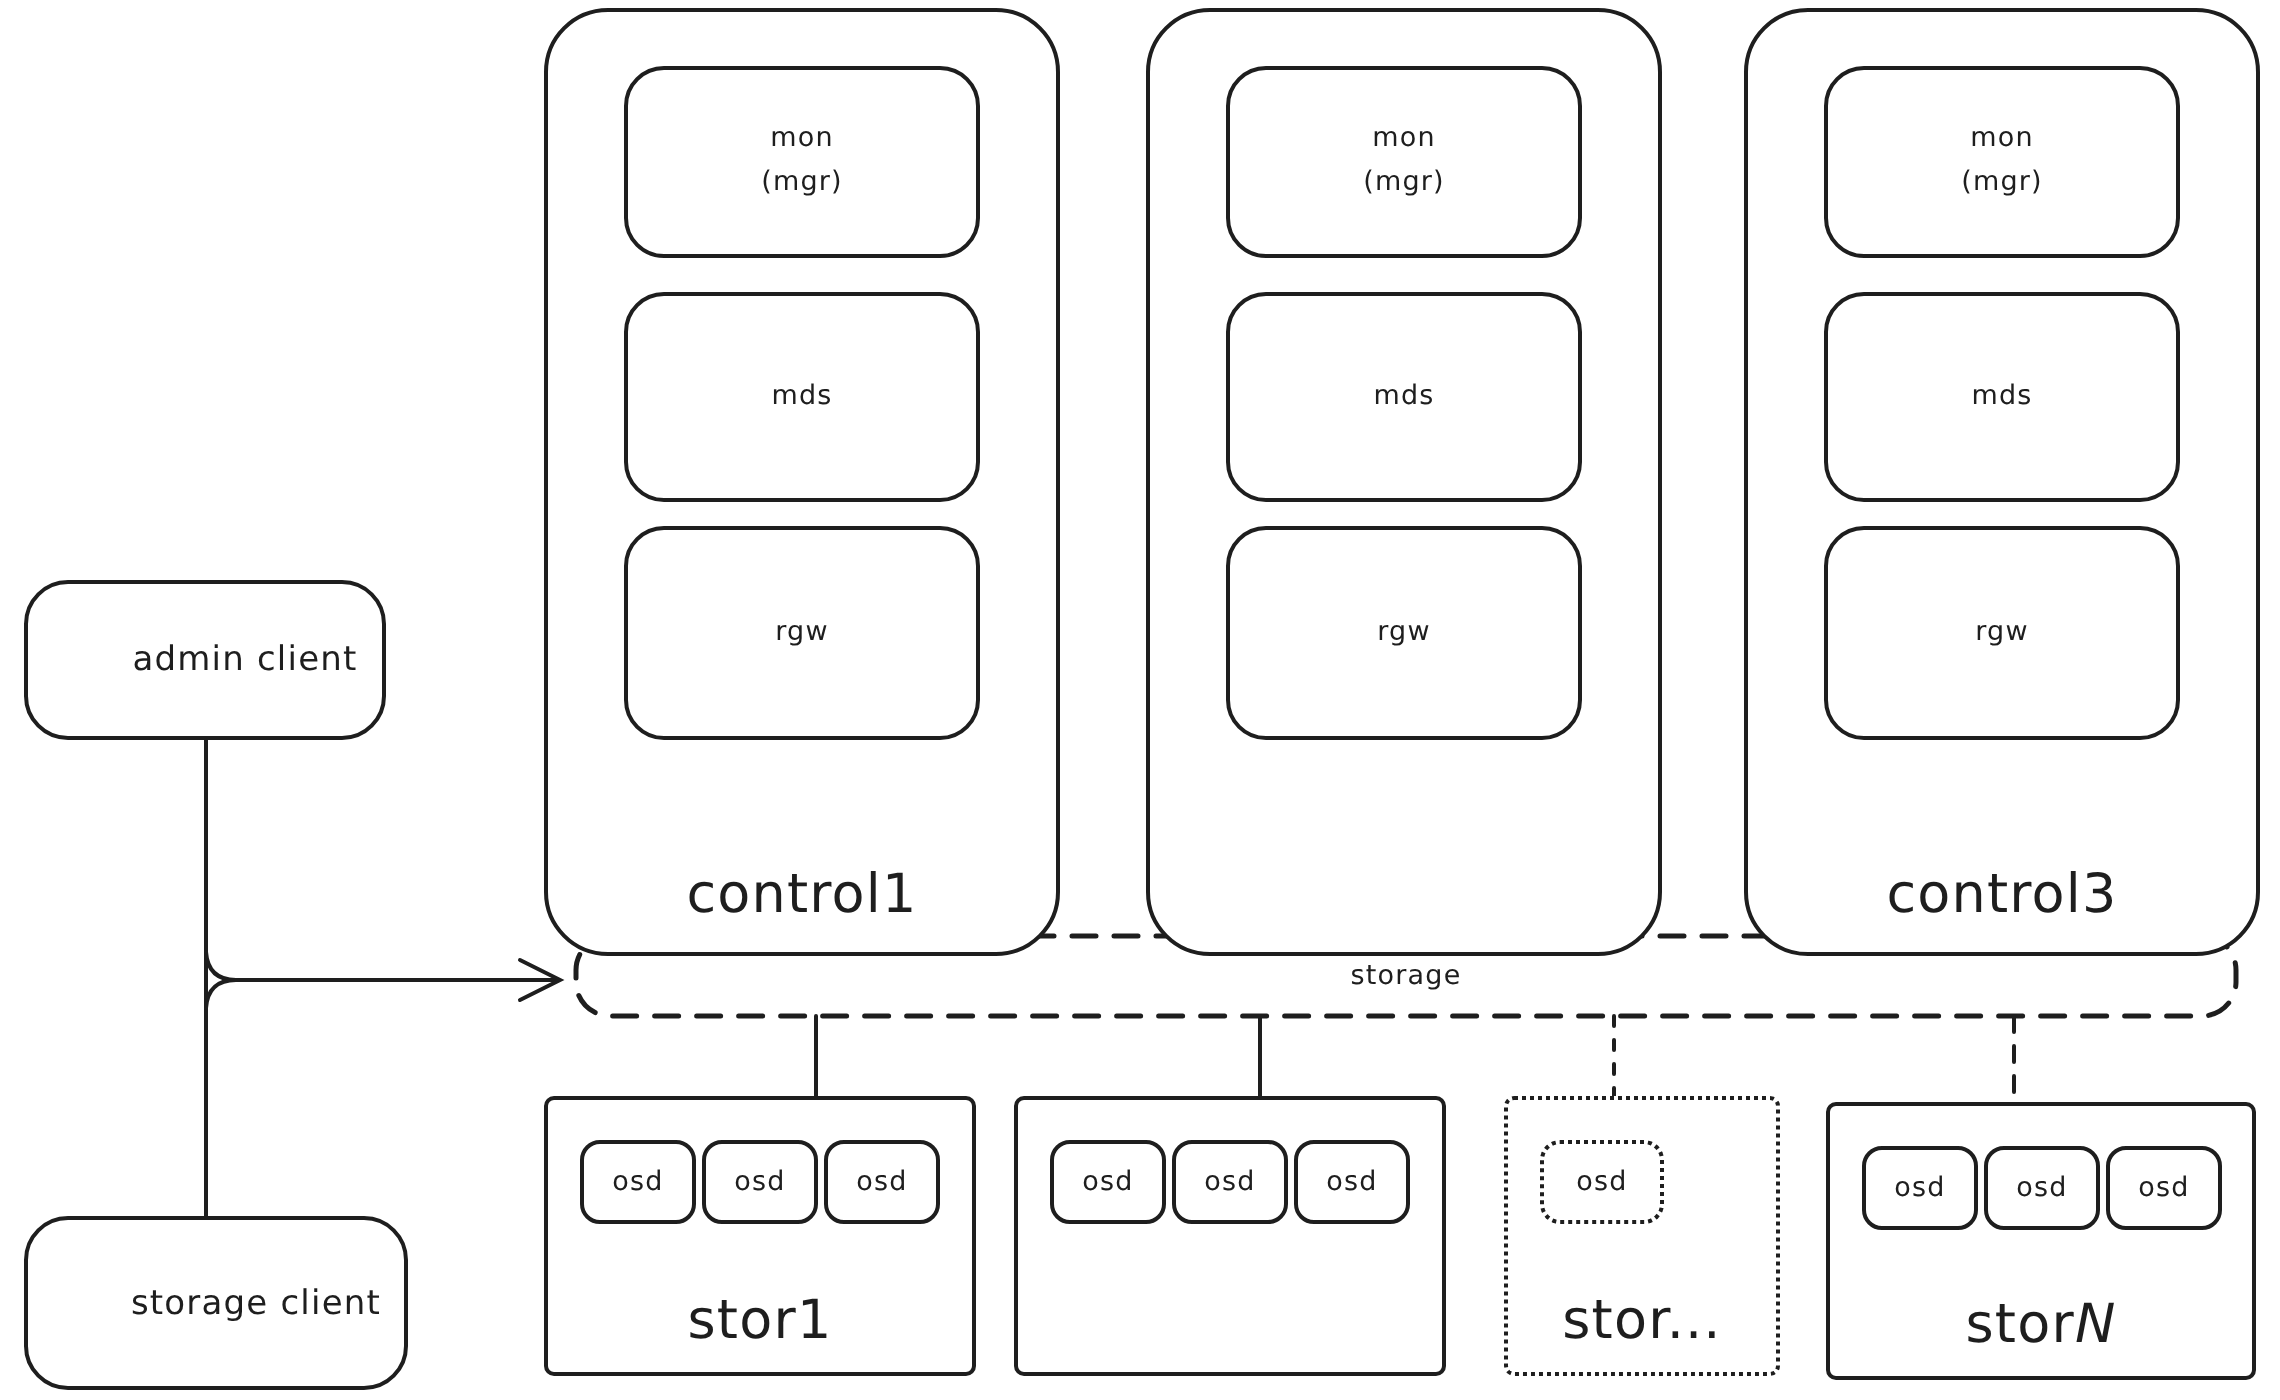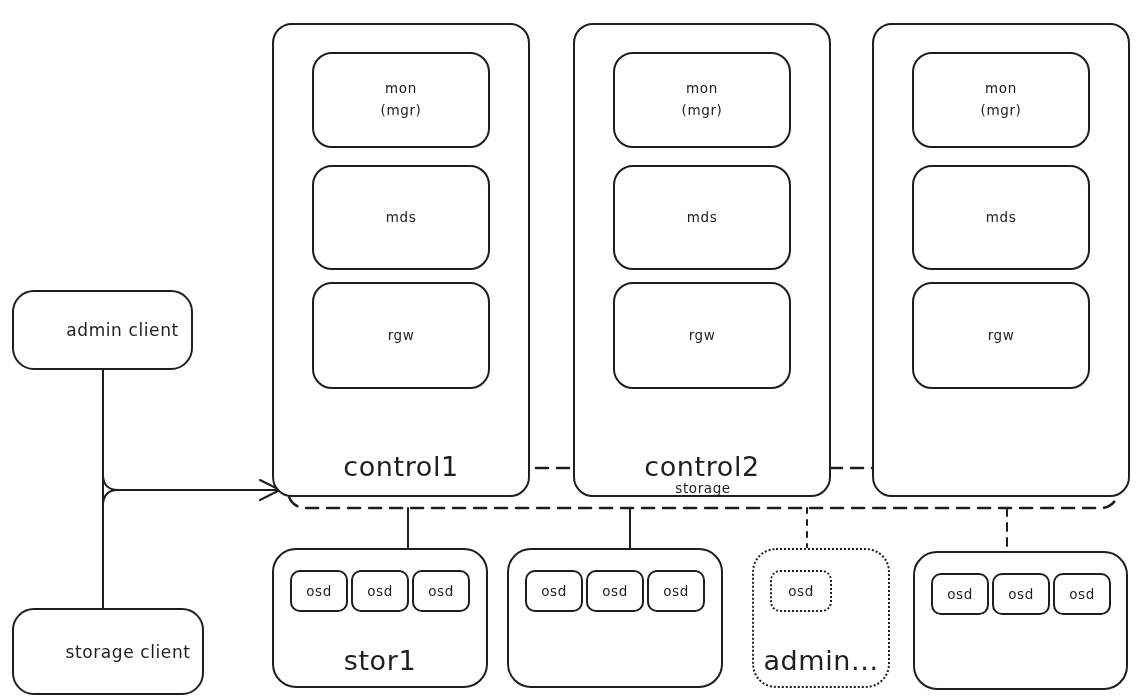--- a/index.html
+++ b/index.html
@@ -8,34 +8,34 @@
     font-family:"DejaVu Sans", sans-serif;color:#1e1e1e;overflow:hidden;
   }
   svg.connectors{position:absolute;left:0;top:0;width:1140px;height:700px;}
   svg.connectors path, svg.connectors rect{fill:none;stroke:#1e1e1e;stroke-width:2;stroke-linecap:round;}
   svg.connectors .thick{stroke-width:2.5;}
   .dash-big{stroke-dasharray:12 9;}
   .dash-med{stroke-dasharray:8 7;}
   .dash-small{stroke-dasharray:5 7;}
 
   .node{
-    position:absolute;top:23px;width:258px;height:474px;background:#ffffff;
-    border:2.5px solid #1e1e1e;border-radius:20px;box-sizing:border-box;
+    position:absolute;top:4px;width:258px;height:474px;background:#ffffff;
+    border:2.5px solid #1e1e1e;border-radius:32px;box-sizing:border-box;
   }
   .service{
     position:absolute;left:38px;right:38px;background:#ffffff;
     border:2px solid #1e1e1e;border-radius:20px;box-sizing:border-box;
     display:flex;align-items:center;justify-content:center;
   }
   .svc-label{font-size:13.5px;letter-spacing:.6px;white-space:pre-line;text-align:center;line-height:1.6;}
   .node-label{
     position:absolute;left:0;right:0;bottom:13px;text-align:center;
     font-size:27px;letter-spacing:.6px;
   }
-  .stor{top:548px;height:140px;border-radius:24px;padding-left:36px;}
+  .stor{top:548px;height:140px;border-radius:5px;padding-left:36px;}
   .stor .node-label{bottom:10px;text-align:center;}
   .osd-row{position:absolute;top:20px;left:16px;display:flex;gap:3px;}
   .osd{
     width:58px;height:42px;border:2.5px solid #1e1e1e;border-radius:10px;background:#ffffff;
     display:flex;align-items:center;justify-content:center;font-size:13.5px;letter-spacing:.6px;
     box-sizing:border-box;
   }
   .dotted-node{border-style:dotted;border-width:2.5px;}
   .osd.dotted{border-style:dotted;}
   .it{font-style:italic;}
@@ -95,34 +95,34 @@
     <div class="service" style="top:27px;height:96px;">
       <span class="svc-label">mon
 (mgr)</span>
     </div>
     <div class="service" style="top:140px;height:105px;">
       <span class="svc-label">mds</span>
     </div>
     <div class="service" style="top:257px;height:107px;">
       <span class="svc-label">rgw</span>
     </div>
-    <div class="node-label">control2</div>
   </div>
 
   <div class="node" style="left:872px;">
     <div class="service" style="top:27px;height:96px;">
       <span class="svc-label">mon
 (mgr)</span>
     </div>
     <div class="service" style="top:140px;height:105px;">
       <span class="svc-label">mds</span>
     </div>
     <div class="service" style="top:257px;height:107px;">
       <span class="svc-label">rgw</span>
     </div>
+    <div class="node-label">control3</div>
   </div>
 
   <div class="network-label">storage</div>
 
   <div class="node stor" style="left:272px;width:216px;">
     <div class="osd-row">
       <div class="osd">
           <span>osd</span>
         </div>
       <div class="osd">
@@ -148,35 +148,36 @@
         </div>
     </div>
   </div>
 
   <div class="node stor dotted-node" style="left:752px;width:138px;">
     <div class="osd-row">
       <div class="osd dotted" style="width:62px;">
           <span>osd</span>
         </div>
     </div>
-    <div class="node-label"><span>admin...</span><span class="it"></span></div>
+    <div class="node-label"><span>stor...</span><span class="it"></span></div>
   </div>
 
   <div class="node stor" style="left:913px;width:215px;top:551px;height:139px;">
     <div class="osd-row">
       <div class="osd">
           <span>osd</span>
         </div>
       <div class="osd">
           <span>osd</span>
         </div>
       <div class="osd">
           <span>osd</span>
         </div>
     </div>
+    <div class="node-label"><span>stor</span><span class="it">N</span></div>
   </div>
 
   <div class="client" style="top:290px;height:80px;">
     <span>admin client</span>
   </div>
   <div class="client" style="top:608px;height:87px;width:192px;">
     <span>storage client</span>
   </div>
 
 </div>

